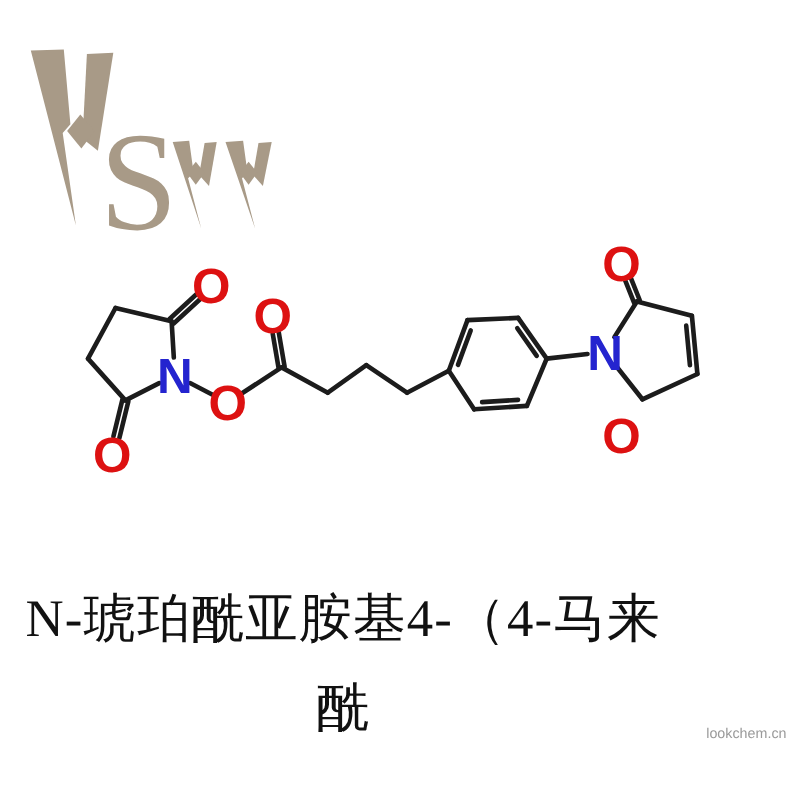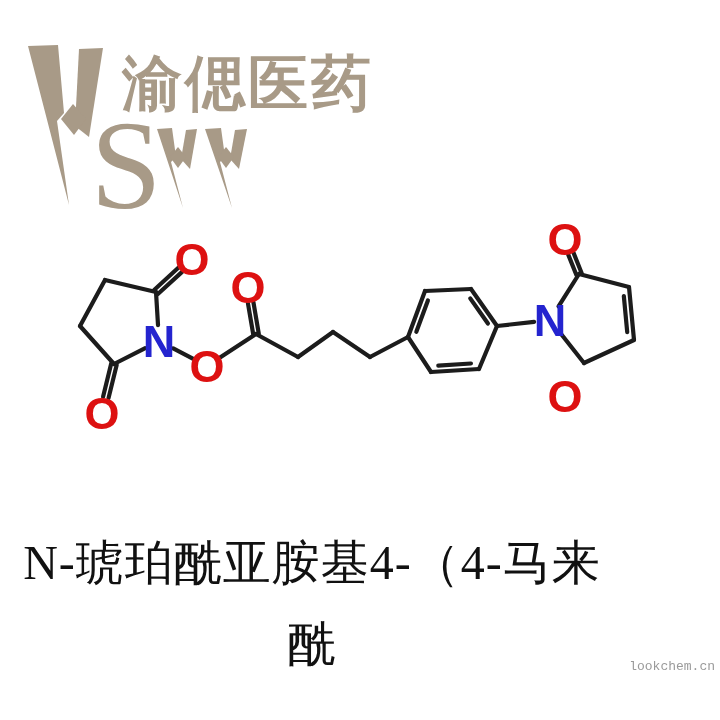--- a/index.html
+++ b/index.html
@@ -13,21 +13,21 @@
             color:var(--logo,#a89a87);font-weight:bold;}
   .brand-s{font-family:"Liberation Serif",serif;font-size:128px;}
   
   #mol{position:absolute;left:0;top:0;}
   
   .caption{position:absolute;left:0;top:522px;width:624px;text-align:center;
            font-family:"Liberation Serif",serif;font-size:48px;line-height:81px;
            color:var(--cap,#111);letter-spacing:1px;}
   
   .watermark{position:absolute;right:5px;top:659px;font-size:13px;
-             color:var(--wm,#9a9a9a);font-family:Liberation Mono, monospace;text-align:center;}
+             color:var(--wm,#9a9a9a);font-family:Liberation Sans, sans-serif;text-align:center;}
 </style>
 </head>
 <body>
 
 <div class="stage" style="--logo: #a89a87; --cap: #111111; --wm: #9a9a9a;">
 
   <svg class="logo-mark" viewBox="0 0 720 720" width="720" height="720">
 
     <polygon class="logo-fill" points="28,46 58,45 64,113 57,121 69,205"></polygon>
     <polygon class="logo-fill" points="79,49 103,48 89,137 75,126"></polygon>
@@ -36,21 +36,20 @@
     <text class="logo-fill brand-s" x="126" y="208" text-anchor="middle">S</text>
 
     <polygon class="logo-fill" points="157,129 172,128 176,157 171,162 183,208"></polygon>
     <polygon class="logo-fill" points="186,130 197,129 190,169 181,159"></polygon>
     <polygon class="logo-fill" points="170,157 178,147 186,157 178,168"></polygon>
 
     <polygon class="logo-fill" points="205,129 221,128 225,157 220,162 232,208"></polygon>
     <polygon class="logo-fill" points="235,130 247,129 239,169 230,159"></polygon>
     <polygon class="logo-fill" points="218,157 226,147 234,157 226,168"></polygon>
   </svg>
-  <div class="brand-cn">渝偲医药</div>
 
   <svg id="mol" viewBox="0 0 720 720" width="720" height="720">
       <line x1="105" y1="280" x2="80" y2="326" stroke="#1c1c1c" stroke-width="4.2" stroke-linecap="round"></line>
       <line x1="80" y1="326" x2="114" y2="364" stroke="#1c1c1c" stroke-width="4.2" stroke-linecap="round"></line>
       <line x1="114" y1="364" x2="144.75304508486272" y2="348.2817769566257" stroke="#1c1c1c" stroke-width="4.2" stroke-linecap="round"></line>
       <line x1="158.02223898752794" y1="325.0299034629565" x2="156" y2="292" stroke="#1c1c1c" stroke-width="4.2" stroke-linecap="round"></line>
       <line x1="156" y1="292" x2="105" y2="280" stroke="#1c1c1c" stroke-width="4.2" stroke-linecap="round"></line>
       <line x1="111.28036752743047" y1="363.33396755773805" x2="103.08626719749861" y2="396.7932105716265" stroke="#1c1c1c" stroke-width="4.2" stroke-linecap="round"></line>
       <line x1="116.71963247256953" y1="364.66603244226195" x2="108.52553214263767" y2="398.1252754561504" stroke="#1c1c1c" stroke-width="4.2" stroke-linecap="round"></line>
       <line x1="157.89202895984857" y1="294.06403159256206" x2="182.0975627166367" y2="271.8756256488396" stroke="#1c1c1c" stroke-width="4.2" stroke-linecap="round"></line>

